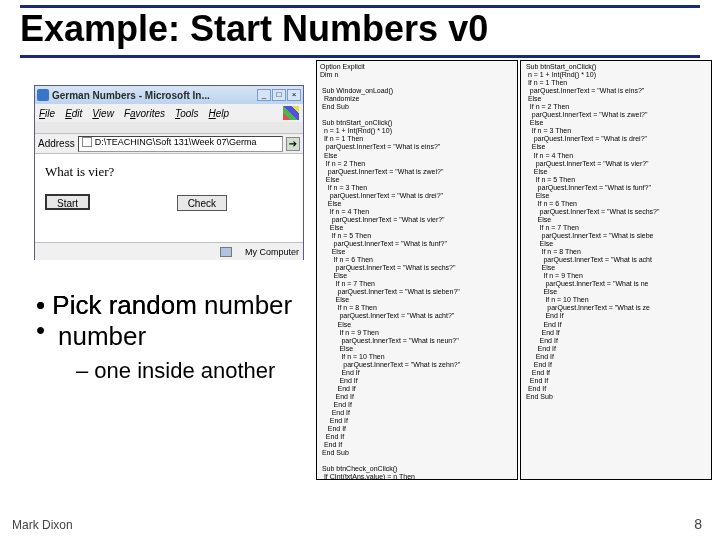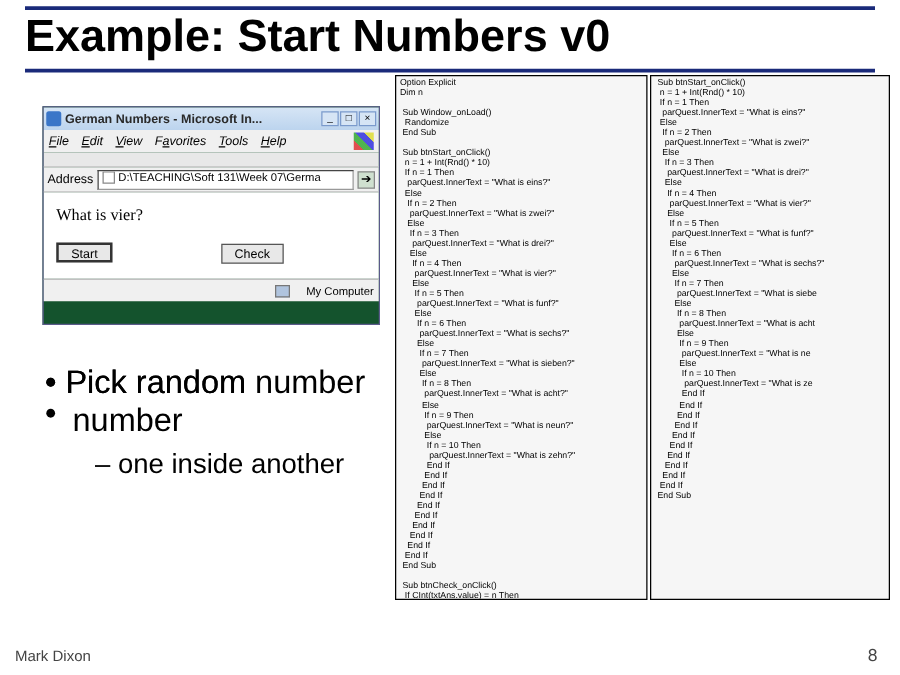--- a/index.html
+++ b/index.html
@@ -113,21 +113,21 @@
   }
   .go-btn {
     width: 14px; height: 14px;
     background: #cfe0cf;
     border: 1px solid #888;
     text-align: center;
     line-height: 12px;
   }
   .page {
     background: #fff;
-    height: 69px;
+    height: 88px;
     padding: 10px;
     font-size: 13px;
     font-family: "Times New Roman", serif;
   }
   .page-q { margin-bottom: 14px; }
   .page-btn {
     display: inline-block;
     border: 1px solid #555;
     background: #e8e8e8;
     padding: 0 10px;

